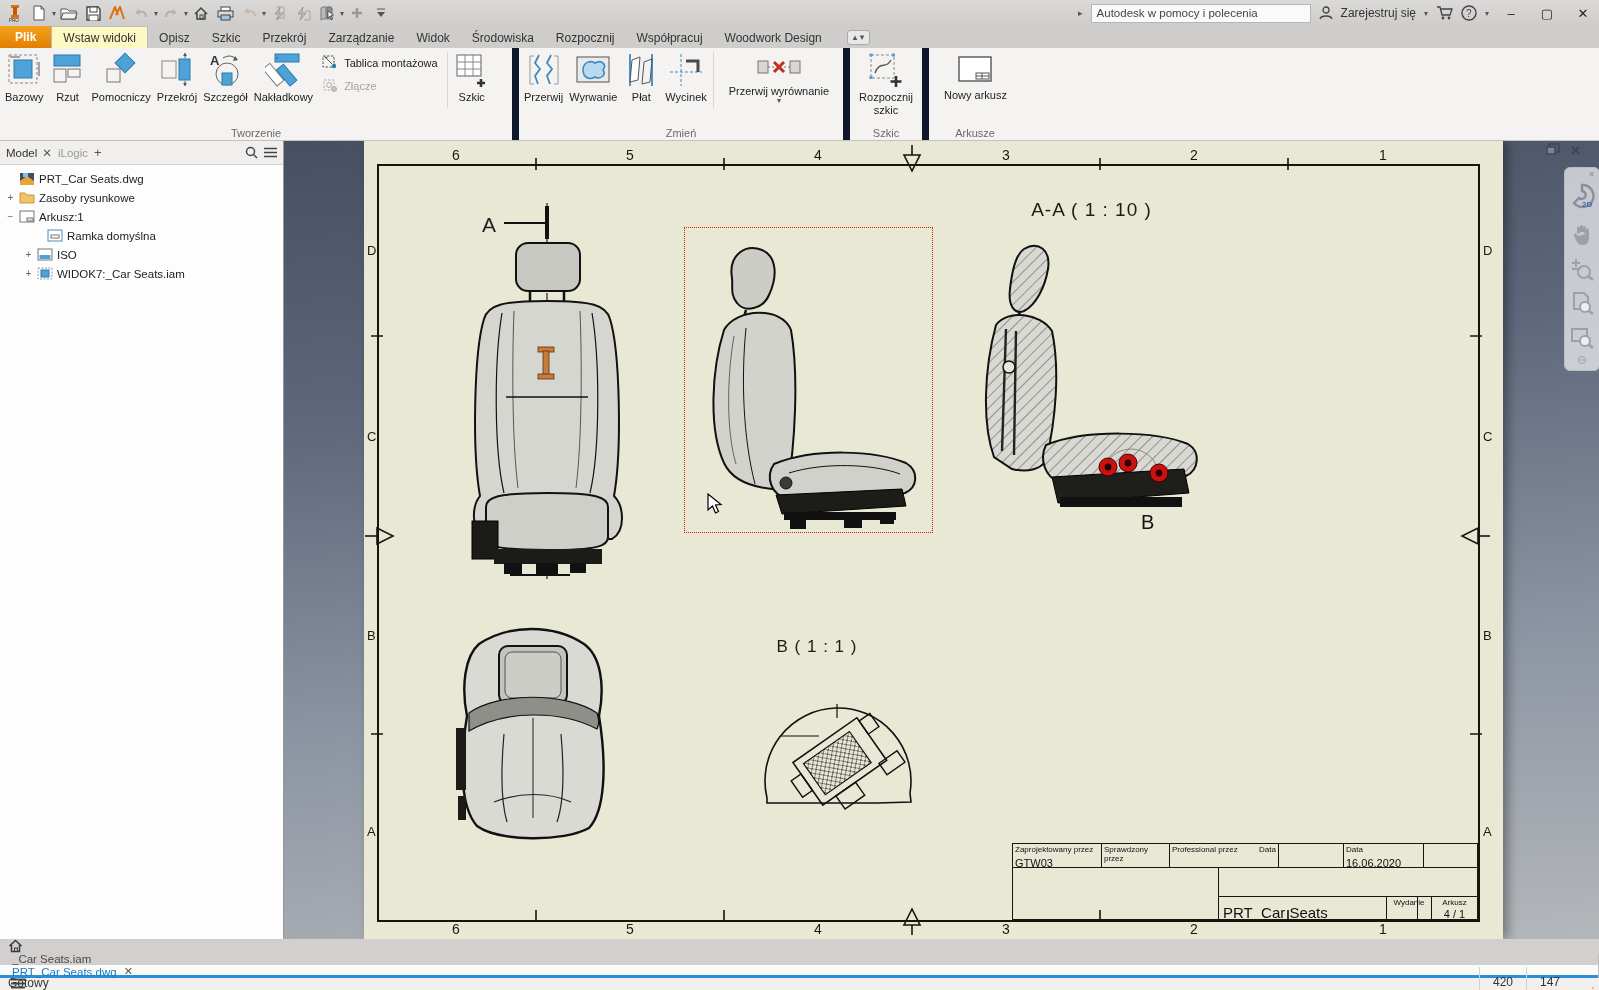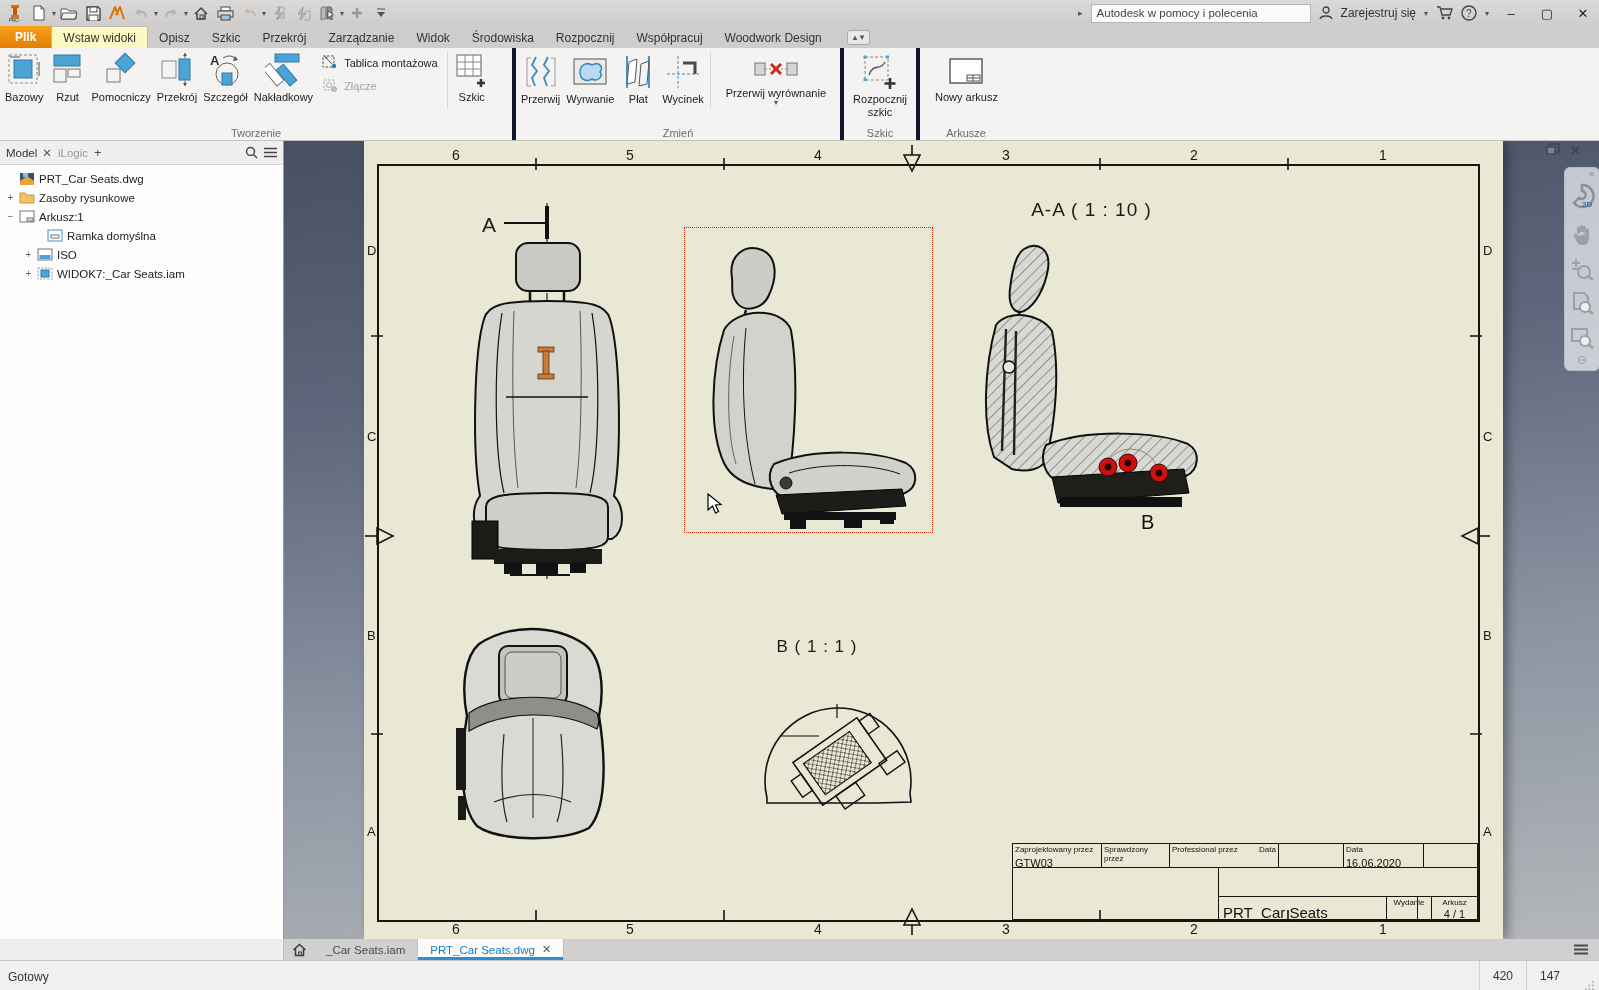--- a/index.html
+++ b/index.html
@@ -15,21 +15,21 @@
              display:flex;align-items:center;padding:0 5px;}
   .winbtn{width:28px;height:22px;display:flex;align-items:center;justify-content:center;font-size:13px;color:#222;}
   .tabrow{height:22px;background:#cfcdcb;display:flex;align-items:stretch;font-size:12px;}
   .rtab{padding:3px 11px 2px;display:flex;align-items:center;color:#333;cursor:default;}
   .rtab.file{background:linear-gradient(#f5a21c,#e17f04);color:#fff;font-weight:bold;padding:3px 15px;}
   .rtab.active{background:#fef9c3;border:1px solid #bbb;border-bottom:none;}
   .collapsebtn{margin-left:14px;align-self:center;font-size:9px;color:#555;border:1px solid #aaa;border-radius:3px;
                padding:0 5px;background:#e9e8e6;height:13px;display:flex;align-items:center;gap:2px;}
   .ribbon{height:92px;background:#f4f3f1;border-bottom:1px solid #c4c2c0;display:flex;position:relative;}
   .rpanel{position:relative;display:flex;align-items:flex-start;padding:2px 2px 16px 2px;}
-  .rpanel+.rpanel{border-left:4px solid #0f172a;align-items:flex-end;}
+  .rpanel+.rpanel{border-left:7px solid #0f172a;}
   .plabel{position:absolute;left:0;right:0;bottom:1px;text-align:center;font-size:11px;color:#6b6a68;}
   .bigbtn{display:flex;flex-direction:column;align-items:center;justify-content:flex-start;
           font-size:11px;color:#222;text-align:center;padding:2px 3px;line-height:1.15;height:68px;}
   .bigbtn svg{margin-bottom:3px;}
   .bigbtn .cap{white-space:nowrap;}
   .bigbtn .cap.wrap{white-space:normal;width:62px;}
   .stackcol{display:flex;flex-direction:column;justify-content:flex-start;gap:6px;padding:4px 6px;}
   .smallbtn{display:flex;align-items:center;gap:5px;font-size:11px;color:#222;}
   .smallbtn.disabled{color:#a5a3a1;}
   .vdiv{width:1px;background:#d7d5d2;margin:2px 3px 16px 3px;align-self:stretch;}
@@ -58,21 +58,21 @@
   .tb-cell .val{font-size:11px;margin-top:3px;}
   .tb-part{font-size:15px;padding-top:7px;padding-left:4px;}
   .tb-ar{text-align:center;}
   .tb-ar .val{font-size:11px;margin-top:1px;}
   .navbar{position:absolute;left:1280px;top:26px;width:34px;height:200px;background:rgba(242,243,245,.72);
           border:1px solid #b9bcc2;border-radius:6px;display:flex;flex-direction:column;align-items:center;padding-top:2px;}
   .navbar .ni{height:34px;display:flex;align-items:center;justify-content:center;width:100%;}
   .navx{align-self:flex-end;font-size:8px;color:#8b8f97;padding:0 4px;}
   .navsep{width:22px;height:1px;background:#c3c6cb;margin:2px 0;}
   .docwin{position:absolute;left:1262px;top:2px;display:flex;gap:10px;color:#3c4354;font-size:13px;}
-  .doctabs{height:21px;display:flex;background:#d2d0ce;font-size:11.5px;align-items:stretch;}
+  .doctabs{height:27px;display:flex;background:#d2d0ce;font-size:11.5px;align-items:stretch;flex-direction:column;}
   .dt-left{width:283px;background:#efeeec;border-right:1px solid #c2c0be;}
   .dt-home{width:30px;display:flex;align-items:center;justify-content:center;}
   .dtab{display:flex;align-items:center;gap:7px;padding:0 12px;color:#4a4a4a;border-right:1px solid #c2c0be;}
   .dtab.active{background:#fbfbfa;color:#1a7bc4;box-shadow:inset 0 -3px 0 #2a8fd8;}
   .dtab .x{color:#555;font-size:11px;}
   .dt-spacer{flex:1;}
   .dt-menu{width:36px;display:flex;align-items:center;justify-content:center;color:#555;font-size:13px;}
   .statusbar{height:31px;background:#f1f0ee;border-top:1px solid #c9c7c5;display:flex;align-items:center;
              font-size:12px;color:#333;}
   .sb-ready{padding-left:8px;}

